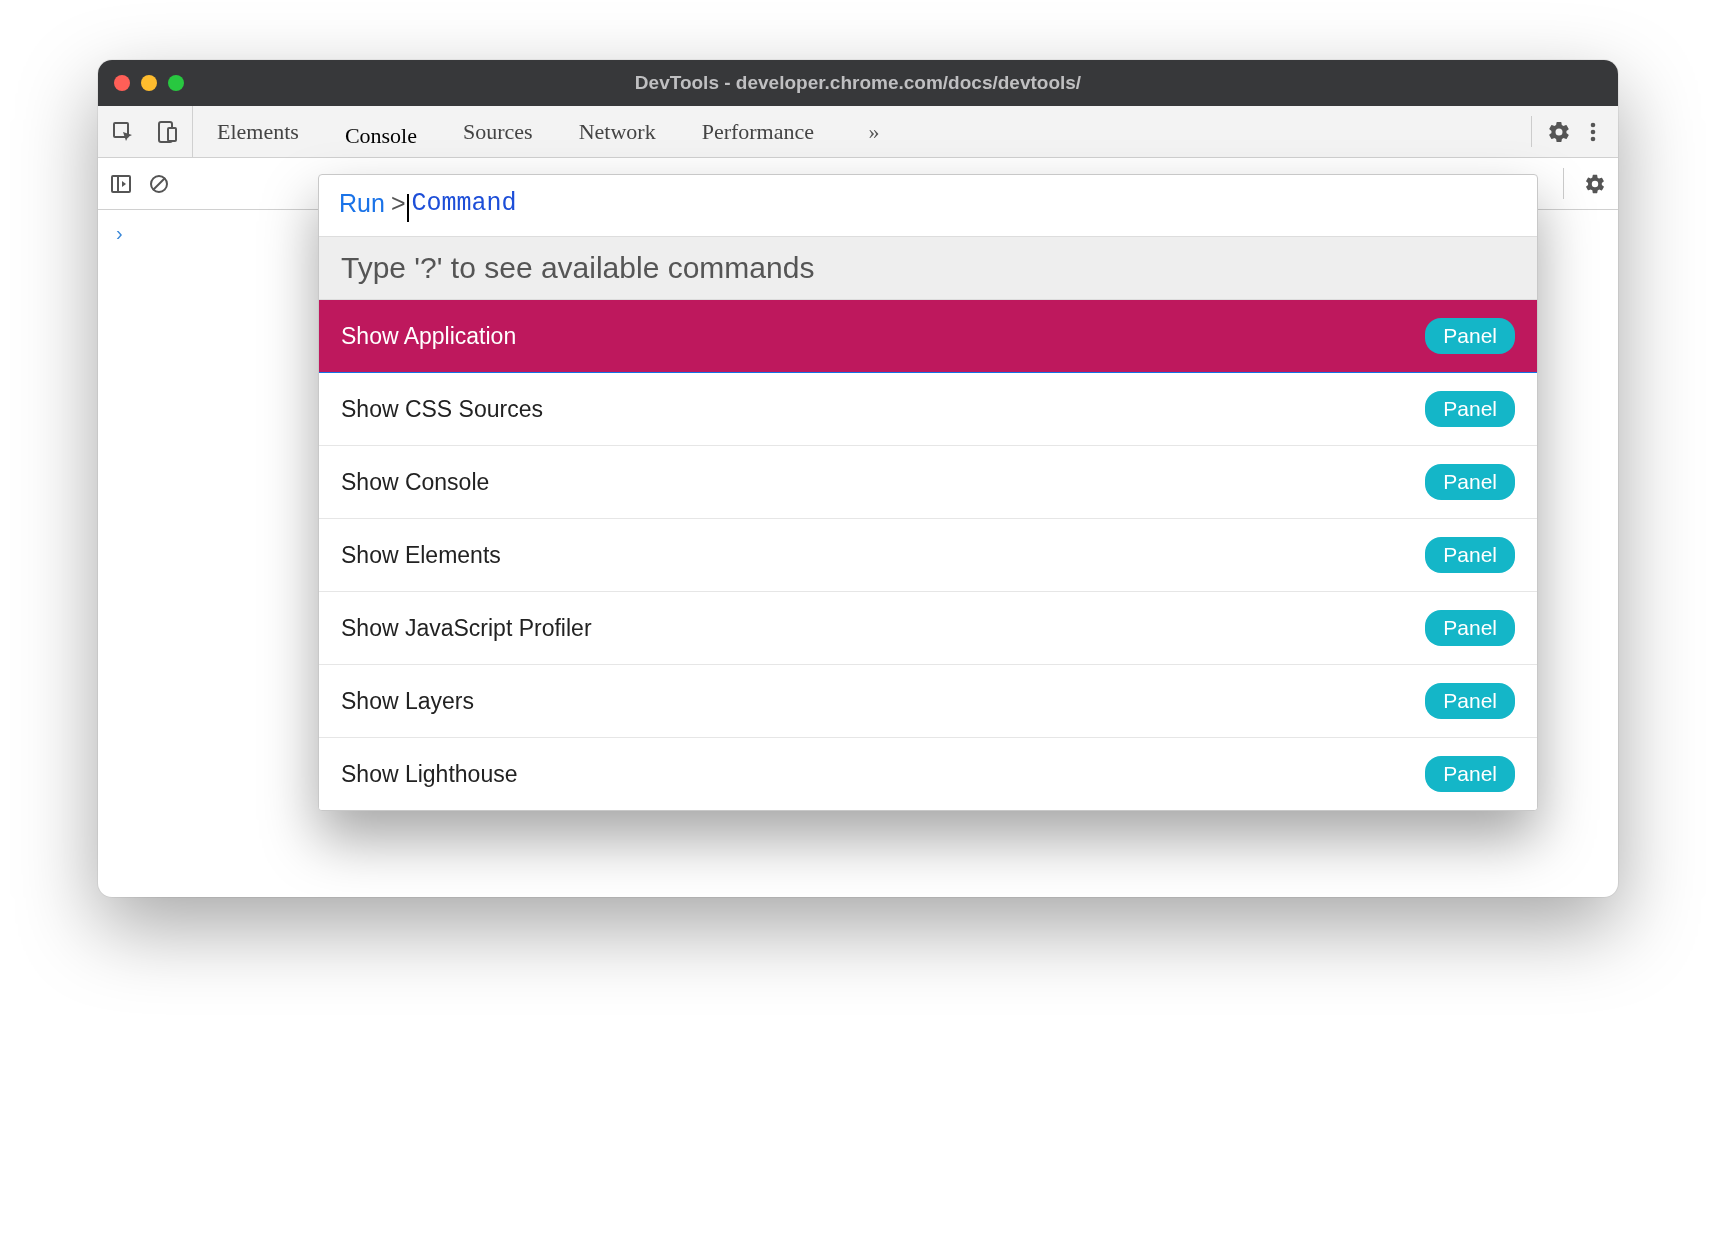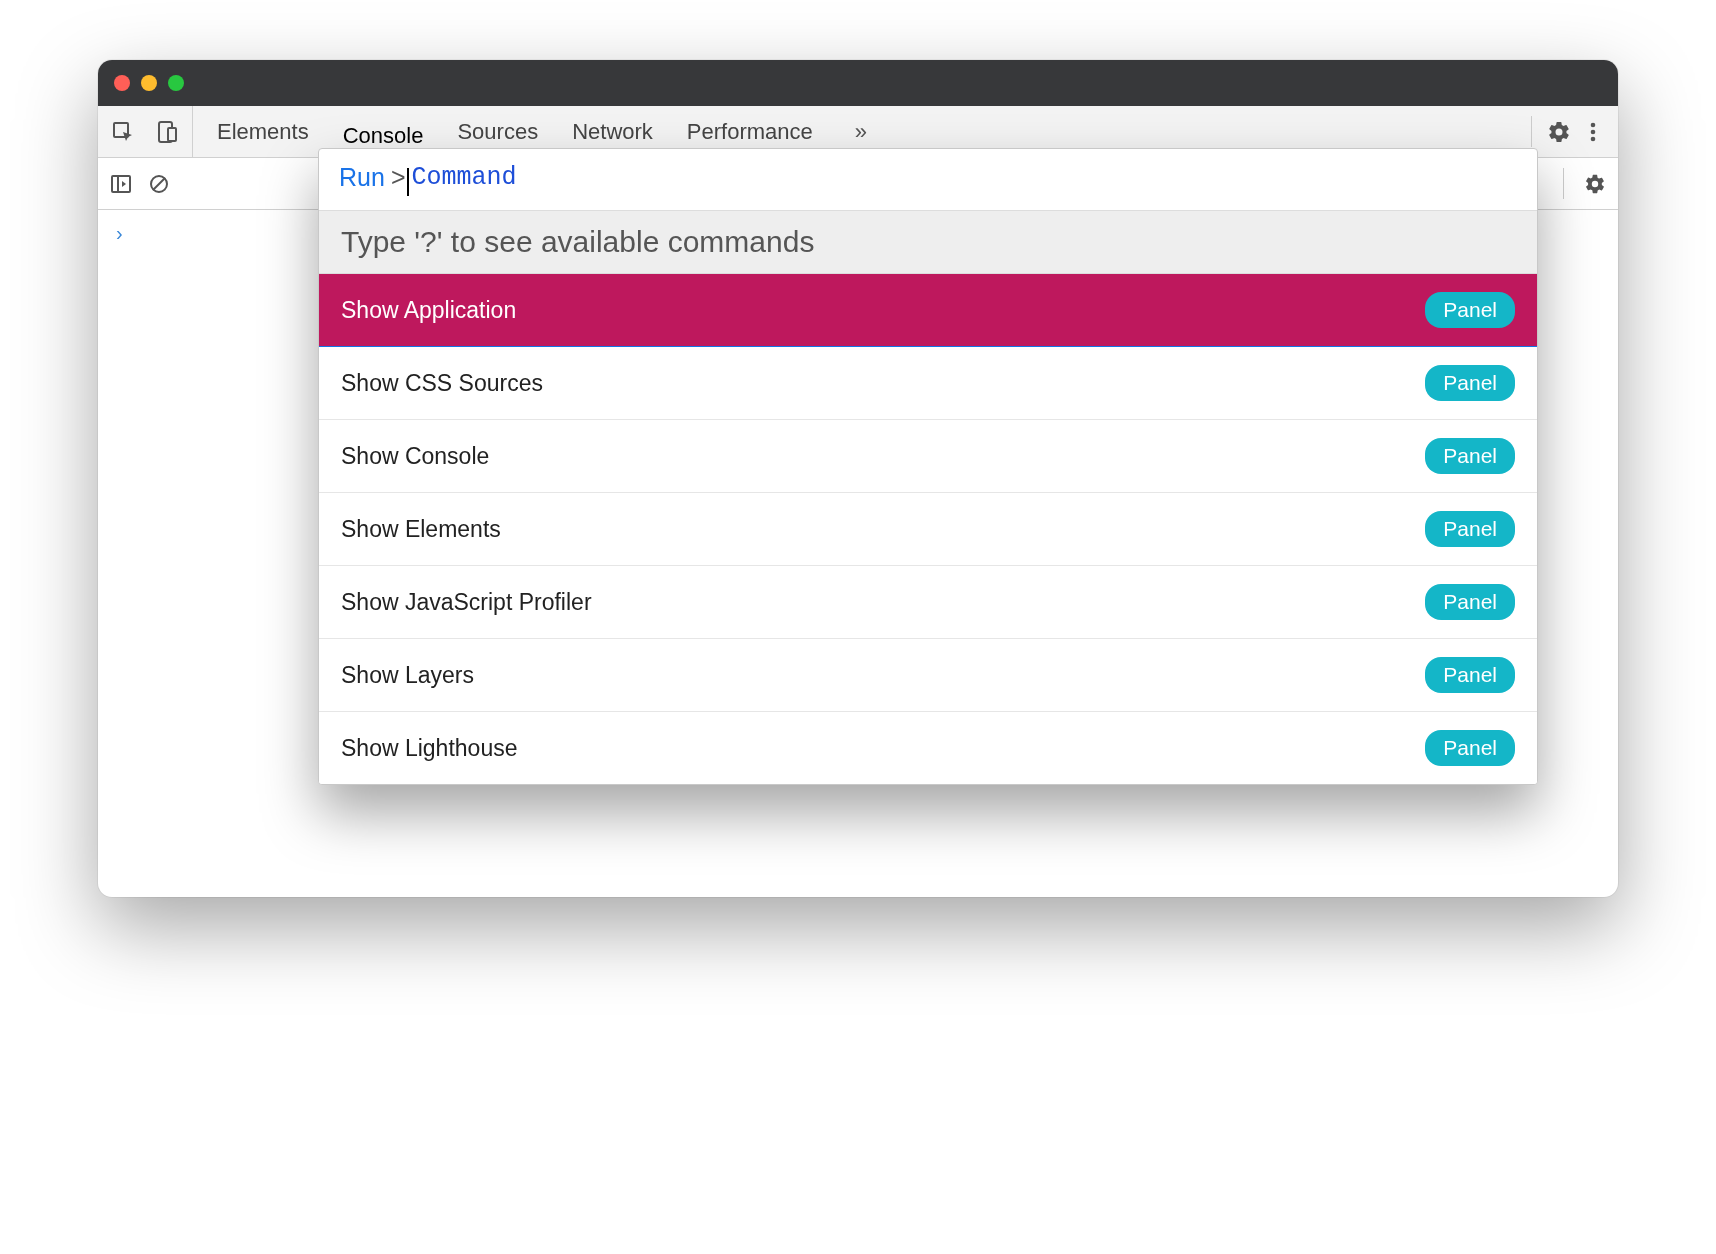--- a/index.html
+++ b/index.html
@@ -68,21 +68,22 @@
   }
   .icon-btn {
     width:30px;height:30px;
     display:flex;align-items:center;justify-content:center;
     color:#555;
   }
   .tabs {
     display:flex;
     align-items:stretch;
     padding-left:18px;
-    gap:22px;
+    gap:34px;
+    font-family:Liberation Serif, serif;
   }
   .tab {
     display:flex;align-items:center;
     font-size:22px;
     color:#444;
     position:relative;
     padding:0 6px;
   }
   .tab.active { color:#000; font-weight:500;margin-top:9px; }
   .ts-right {
@@ -110,21 +111,21 @@
   
   .promptarea {
     padding:12px 18px;
     display:flex;align-items:flex-start;
     color:#3a88d8;
     font-size:20px;
   }
   
   .palette {
     position:absolute;
-    top:88px;
+    top:114px;
     left:220px;
     width:1220px;
     background:#fff;
     border:1px solid #c8c8c8;
     border-radius:4px;
     box-shadow:0 28px 56px rgba(0,0,0,0.35);
     overflow:hidden;
   }
   .palette-input-row {
     display:flex;
@@ -178,20 +179,21 @@
 <body>
 
 <div class="window">
 
   <div class="titlebar">
     <div class="traffic">
       <div class="dot red"></div>
       <div class="dot yellow"></div>
       <div class="dot green"></div>
     </div>
+    <div class="title">DevTools - developer.chrome.com/docs/devtools/</div>
   </div>
 
   <div class="tabstrip">
     <div class="ts-left">
       <div class="icon-btn">
         <svg width="24" height="24" viewBox="0 0 24 24" fill="none" stroke="#555" stroke-width="2">
           <rect x="3" y="3" width="14" height="14" rx="1"></rect>
           <path d="M12 12 L21 15 L17 17 L15 21 Z" fill="#555" stroke="none"></path>
         </svg>
       </div>

